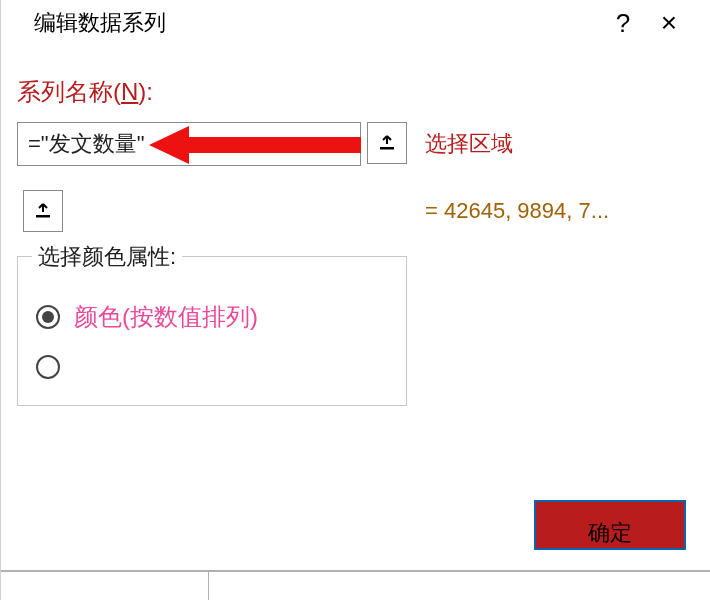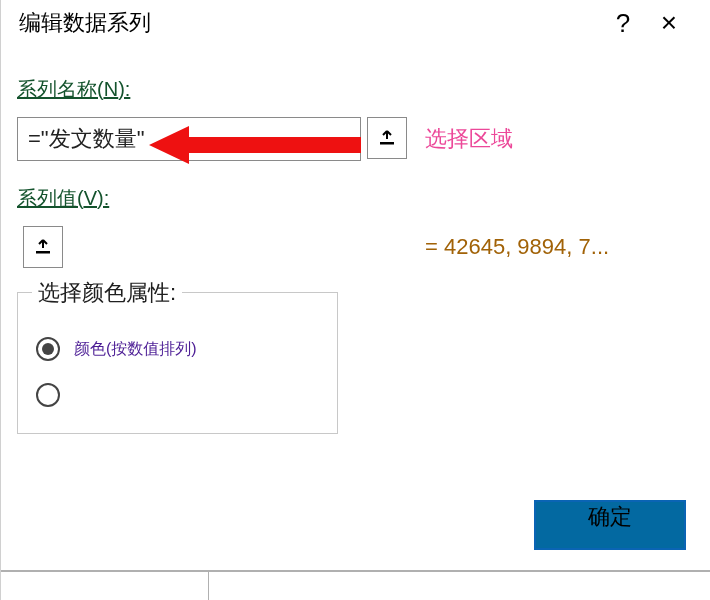--- a/index.html
+++ b/index.html
@@ -13,21 +13,21 @@
     width: 710px;
     height: 600px;
     position: relative;
     background: #fff;
     border-left: 1px solid #d0d0d0;
   }
   .titlebar {
     display: flex;
     align-items: center;
     height: 46px;
-    padding: 0 18px 0 18px;
+    padding: 0 18px 0 33px;
     font-size: 22px;
     color: #000;
   }
   .titlebar .title { flex: 1; }
   .title-help {
     width: 46px;
     text-align: center;
     font-size: 26px;
     font-weight: 400;
     color: #000;
@@ -35,24 +35,23 @@
   .title-close {
     width: 46px;
     text-align: center;
     font-size: 28px;
     color: #000;
   }
   .body-area {
     padding: 30px 18px 0 16px;
   }
   .field-label {
-    font-size: 20px;
-    color: #14532d;
+    font-size: 24px;
+    color: #b91c1c;
     margin-bottom: 14px;
-    text-decoration: underline;
   }
   .field-label .mnemonic { text-decoration: underline; }
   .field-row {
     display: flex;
     align-items: center;
     gap: 18px;
     margin-bottom: 24px;
   }
   .input-wrap {
     position: relative;
@@ -76,44 +75,44 @@
     border: 1px solid #8a8a8a;
     display: flex;
     align-items: center;
     justify-content: center;
     margin-left: 6px;
     background: #fff;
   }
   .ref-picker svg { display: block; }
   .side-text {
     font-size: 22px;
-    color: #ec4899;
+    color: #b91c1c;
   }
   .groupbox {
     border: 1px solid #c8c8c8;
     margin-top: 6px;
     padding: 22px 18px 26px 18px;
-    width: 321px;
+    width: 390px;
     position: relative;
   }
   .groupbox .legend {
     position: absolute;
     top: -15px;
     left: 14px;
     background: #fff;
     padding: 0 6px;
     font-size: 22px;
     color: #202020;
   }
   .radio-row {
     display: flex;
     align-items: center;
     margin-top: 22px;
-    font-size: 16px;
-    color: #4c1d95;
+    font-size: 24px;
+    color: #ec4899;
   }
   .radio-row:first-of-type { margin-top: 22px; }
   .radio-circle {
     width: 24px;
     height: 24px;
     border: 2px solid #444;
     border-radius: 50%;
     margin-right: 14px;
     position: relative;
     flex: 0 0 24px;
@@ -129,25 +128,25 @@
     left: 50%;
     transform: translate(-50%, -50%);
   }
   .ok-button {
     position: absolute;
     right: 24px;
     bottom: 50px;
     width: 152px;
     height: 50px;
     border: 2px solid #0a64b4;
-    background: #0369a1;
-    font-size: 22px;
-    color: #000;
-    display: flex;
-    align-items: flex-start;
+    background: #b91c1c;
+    font-size: 22px;
+    color: #000;
+    display: flex;
+    align-items: flex-end;
     justify-content: center;
   }
   .bottom-cells {
     position: absolute;
     left: 0;
     bottom: 0;
     width: 710px;
     height: 30px;
     border-top: 2px solid #b0b0b0;
     display: flex;
@@ -189,23 +188,20 @@
             <svg width="20" height="20" viewBox="0 0 20 20">
               <rect x="3" y="14" width="14" height="2.5" fill="#000"></rect>
               <path d="M10 3 L10 11 M10 3 L6 7 M10 3 L14 7" stroke="#000" stroke-width="2" fill="none"></path>
             </svg>
           </span>
         </div>
       </div>
       <div class="side-text">选择区域</div>
     </div>
 
-    <div class="field-label">
-      <span>系列值(</span><span class="mnemonic">V</span><span>):</span>
-    </div>
     <div class="field-row">
       <div class="input-wrap">
         <div class="ref-picker">
           <span>
             <svg width="20" height="20" viewBox="0 0 20 20">
               <rect x="3" y="14" width="14" height="2.5" fill="#000"></rect>
               <path d="M10 3 L10 11 M10 3 L6 7 M10 3 L14 7" stroke="#000" stroke-width="2" fill="none"></path>
             </svg>
           </span>
         </div>

